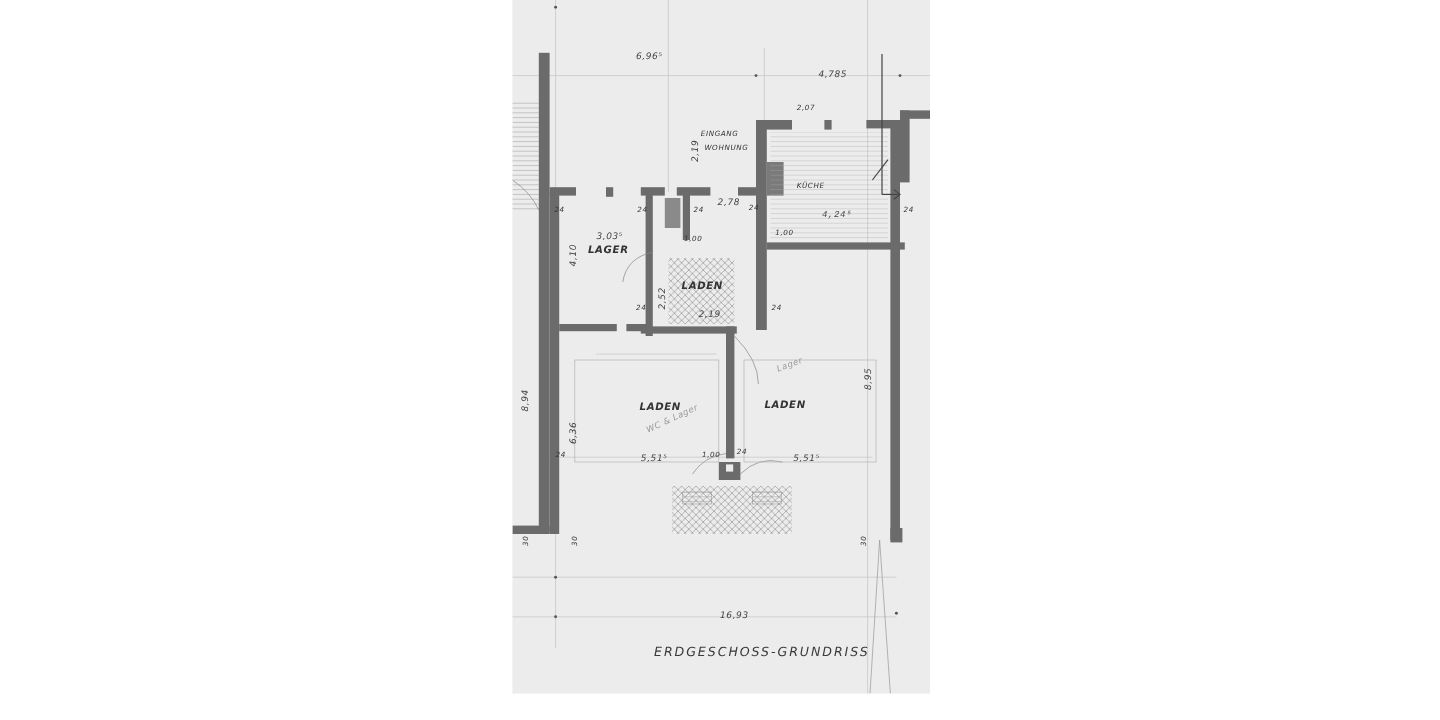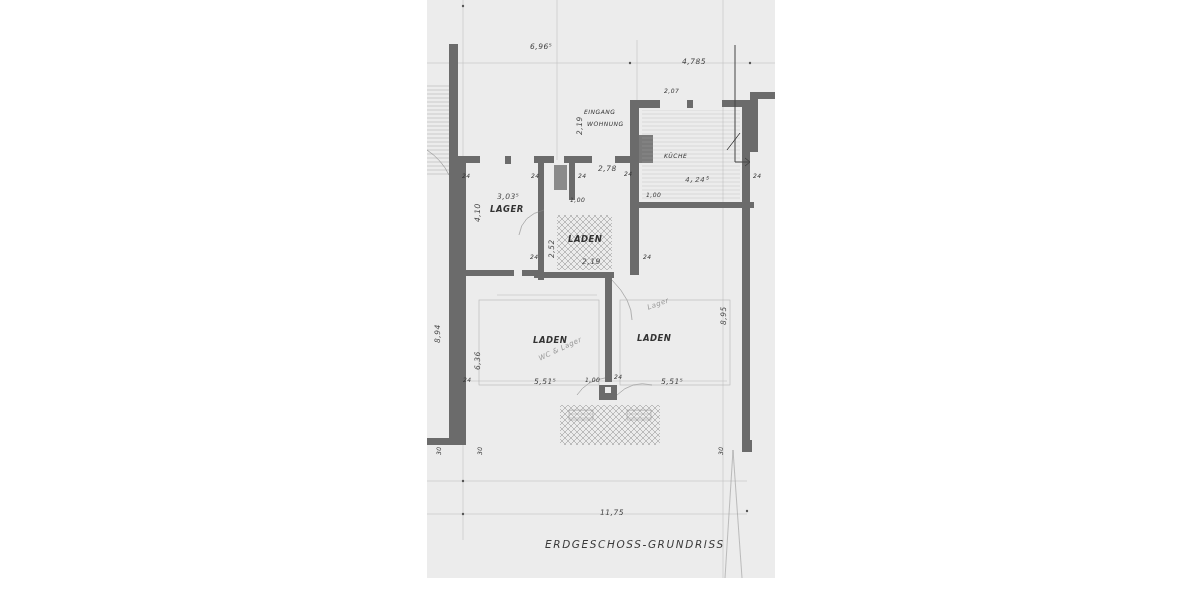--- a/index.html
+++ b/index.html
@@ -157,19 +157,19 @@
   <span class="lbl dim rot" style="left:46px;top:370px;">6,36</span>
   <span class="lbl small" style="left:36px;top:376px;">24</span>
   <span class="lbl dim" style="left:107px;top:377px;">5,51⁵</span>
   <span class="lbl small" style="left:158px;top:376px;">1,00</span>
   <span class="lbl small" style="left:187px;top:373px;">24</span>
   <span class="lbl dim" style="left:234px;top:377px;">5,51⁵</span>
   <span class="lbl small rot" style="left:8px;top:455px;">30</span>
   <span class="lbl small rot" style="left:49px;top:455px;">30</span>
   <span class="lbl small rot" style="left:290px;top:455px;">30</span>
   <span class="lbl dim rot" style="left:292px;top:325px;">8,95</span>
-  <span class="lbl dim" style="left:173px;top:508px;">11,75</span>
+  <span class="lbl dim" style="left:173px;top:508px;">16,93</span>
 
   <span class="lbl faint" style="left:110px;top:345px;transform:rotate(-25deg);">WC &amp; Lager</span>
   <span class="lbl faint" style="left:220px;top:300px;transform:rotate(-20deg);">Lager</span>
 
   <span class="lbl title" style="left:118px;top:538px;">ERDGESCHOSS-GRUNDRISS</span>
 </div>
 
 </body></html>

